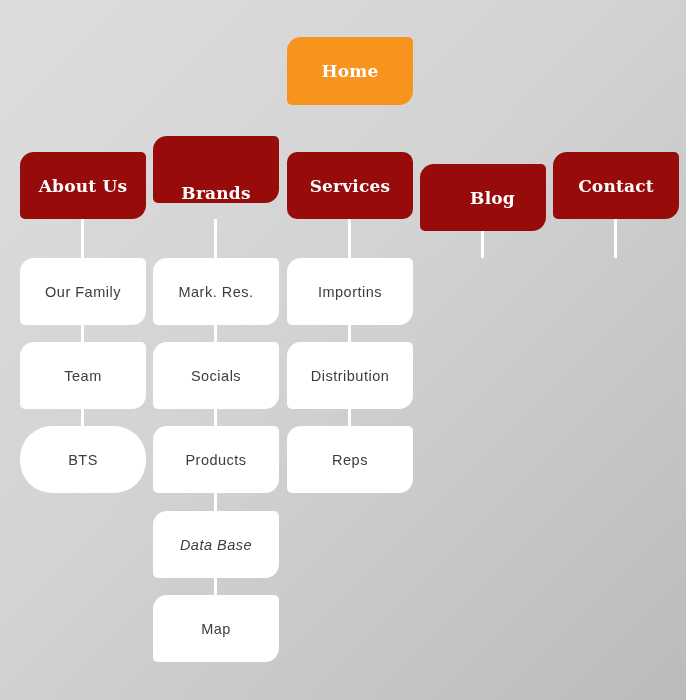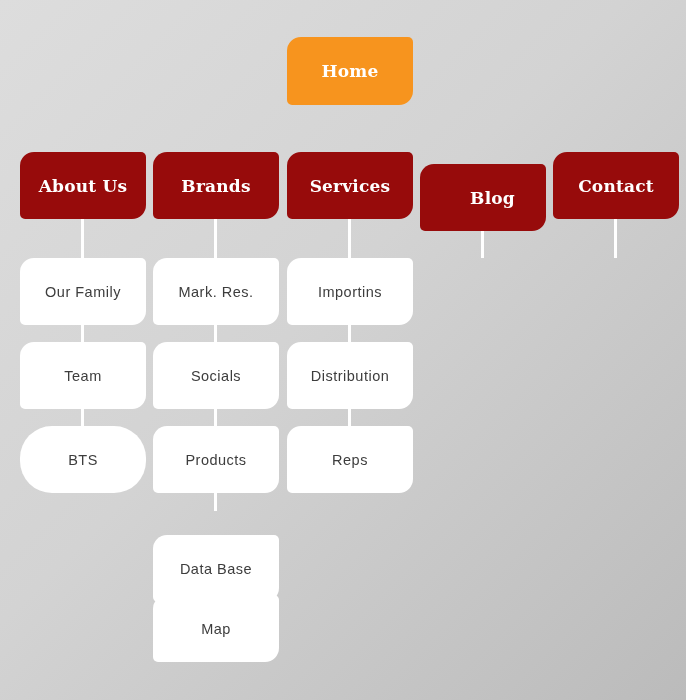--- a/index.html
+++ b/index.html
@@ -70,40 +70,40 @@
   <div class="node sub-node" style="left:20px;top:258px;">
     <span class="lbl">Our Family</span>
   </div>
   <div class="node sub-node" style="left:20px;top:342px;">
     <span class="lbl">Team</span>
   </div>
   <div class="node sub-node" style="left:20px;top:426px;border-radius:32px;">
     <span class="lbl">BTS</span>
   </div>
 
-  <div class="node cat-node" style="left:153px;top:152px;">
+  <div class="node cat-node" style="left:153px;top:136px;align-items:flex-end;">
     <span class="lbl">Brands</span>
   </div>
   <div class="node sub-node" style="left:153px;top:258px;">
     <span class="lbl">Mark. Res.</span>
   </div>
   <div class="node sub-node" style="left:153px;top:342px;">
     <span class="lbl">Socials</span>
   </div>
   <div class="node sub-node" style="left:153px;top:426px;">
     <span class="lbl">Products</span>
   </div>
-  <div class="node sub-node" style="left:153px;top:535px;">
+  <div class="node sub-node" style="left:153px;top:511px;font-style:italic;">
     <span class="lbl">Data Base</span>
   </div>
   <div class="node sub-node" style="left:153px;top:595px;">
     <span class="lbl">Map</span>
   </div>
 
-  <div class="node cat-node" style="left:287px;top:152px;">
+  <div class="node cat-node" style="left:287px;top:152px;border-radius:10px;">
     <span class="lbl">Services</span>
   </div>
   <div class="node sub-node" style="left:287px;top:258px;">
     <span class="lbl">Importins</span>
   </div>
   <div class="node sub-node" style="left:287px;top:426px;">
     <span class="lbl">Reps</span>
   </div>
   <div class="node sub-node" style="left:287px;top:342px;">
     <span class="lbl">Distribution</span>

